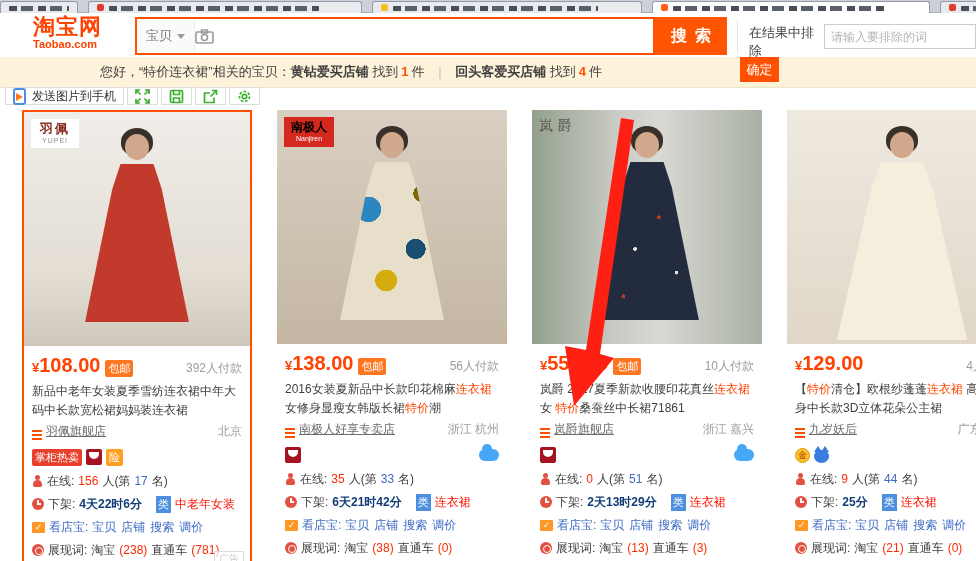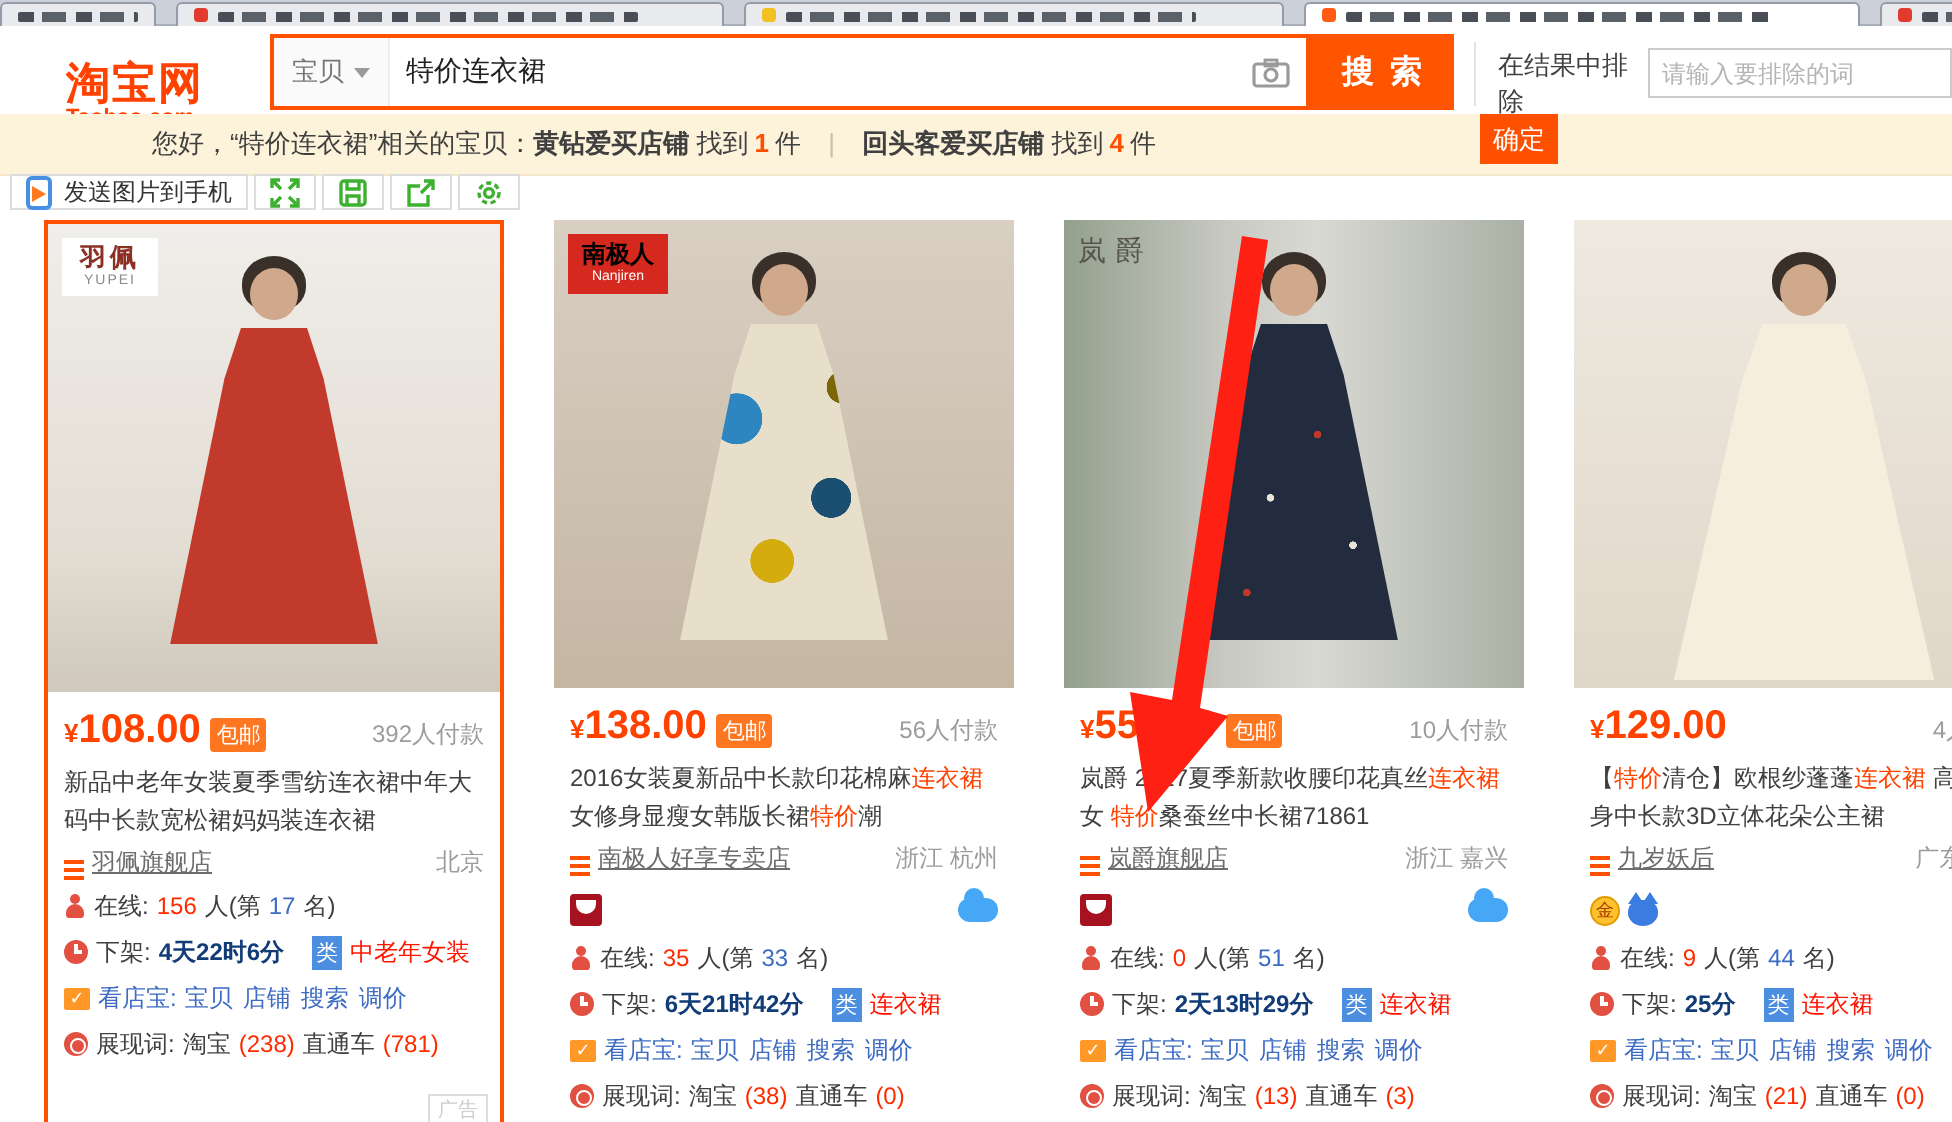--- a/index.html
+++ b/index.html
@@ -13,21 +13,21 @@
   .btab { position:absolute; top:1px; height:12px; background:#e8eaee;
     border:1px solid #959ca8; border-bottom:none; border-radius:3px 3px 0 0;
     display:flex; align-items:flex-end; padding:0 8px 2px 8px; gap:5px; }
   .btab.active { background:#fff; }
   .fav { width:7px; height:7px; border-radius:2px; flex:0 0 auto; }
   .smudge { height:5px; border-radius:1px; background:repeating-linear-gradient(90deg,#4a4f57 0 8px,rgba(0,0,0,0) 8px 12px,#5b6169 12px 24px,rgba(0,0,0,0) 24px 29px); }
 
   
   .header { position:absolute; left:0; top:13px; width:976px; height:44px; background:#fff; }
   .logo { position:absolute; left:33px; top:3px; color:#ff4200; cursor:pointer; }
-  .logo .l1 { font-size:22px; font-weight:bold; letter-spacing:1px; line-height:22px;margin-top:15px; }
+  .logo .l1 { font-size:22px; font-weight:bold; letter-spacing:1px; line-height:22px; }
   .logo .l2 { font-size:11px; font-weight:bold; line-height:12px; }
   .searchbox { position:absolute; left:135px; top:4px; width:520px; height:38px;
     border:2px solid #ff5000; display:flex; align-items:stretch; background:#fff; }
   .cat-dd { width:58px; background:#fafafa; border-right:1px solid #eee; color:#777;
     font-size:13px; display:flex; align-items:center; justify-content:center; gap:5px; cursor:pointer; }
   .cat-dd .chev { width:0; height:0; border-left:4px solid transparent; border-right:4px solid transparent; border-top:5px solid #9a9a9a; }
   .searchbox input { flex:1; border:none; outline:none; font-size:14px; color:#222; padding:0 8px;
     font-family:inherit; background:#fff; }
   .cam { align-self:center; margin-right:8px; cursor:pointer; }
   .search-btn { position:absolute; left:655px; top:4px; width:72px; height:38px; background:#ff5400;
@@ -38,21 +38,21 @@
   .exclude .lbl { font-size:13px; color:#404040; }
   .exclude input { width:152px; height:25px; border:1px solid #ccc; font-size:12px; padding:0 6px;
     color:#333; font-family:inherit; outline:none; }
   .exclude input::placeholder { color:#b5b5b5; }
   .confirm-btn { position:absolute; left:740px; top:57px; width:39px; height:25px; background:#ff5000;
     color:#fff; border:none; font-size:13px; cursor:pointer; z-index:6; font-family:inherit; }
 
   
   .notice { position:absolute; left:0; top:57px; width:976px; height:31px; background:#fdf3da;
     border-bottom:1px solid #f3e6c8; display:flex; align-items:center; font-size:13px; color:#404040; }
-  .notice .inner { padding-left:76px; white-space:nowrap; }
+  .notice .inner { padding-left:100px; white-space:nowrap; }
   .notice b { font-weight:bold; }
   .notice .num { color:#ff5000; font-weight:bold; padding:0 3px; }
   .notice .bar { color:#c9b econ; color:#c9bfa4; padding:0 10px; }
 
   
   .ptoolbar { position:absolute; left:5px; top:87px; display:flex; gap:3px; z-index:8; }
   .pbox { background:#fff; border:1px solid #ddd; height:18px; display:flex; align-items:center;
     padding:0 7px; gap:6px; cursor:pointer; }
   .pbox .txt { font-size:12px; color:#333; white-space:nowrap; }
   .phone-send { position:relative; width:13px; height:17px; border:2px solid #4a90e2; border-radius:3px; }
@@ -181,21 +181,20 @@
   <div class="header">
     <div class="logo">
       <div class="l1">淘宝网</div>
       <div class="l2">Taobao.com</div>
     </div>
     <div class="searchbox">
       <div class="cat-dd">
         <span>宝贝</span>
         <span class="chev"></span>
       </div>
-      <input type="text" value="特价连衣裙" style="">
       <svg class="cam" width="19" height="15" viewBox="0 0 19 15">
         <rect x="1" y="3" width="17" height="11" rx="1.5" fill="none" stroke="#9a9a9a" stroke-width="1.6"></rect>
         <rect x="6.5" y="1" width="6" height="3" fill="none" stroke="#9a9a9a" stroke-width="1.4"></rect>
         <circle cx="9.5" cy="8.5" r="3" fill="none" stroke="#9a9a9a" stroke-width="1.6"></circle>
       </svg>
     </div>
     <button class="search-btn">搜索</button>
     <div class="vdiv"></div>
     <div class="exclude">
       <span class="lbl">在结果中排除</span>
@@ -263,20 +262,25 @@
       <span class="price">108.00</span>
       <span class="ship">包邮</span>
       <span class="paid">392人付款</span>
     </div>
     <div class="title"><span>新品中老年女装夏季雪纺连衣裙中年大码中长款宽松裙妈妈装连衣裙</span></div>
     <div class="shop-row">
       <span class="shop-ic"></span>
       <span class="shop">羽佩旗舰店</span>
       <span class="loc">北京</span>
     </div>
+    <div class="badge-row">
+          <span class="hot-badge">掌柜热卖</span>
+          <span class="tmall-badge"></span>
+          <span class="ins-badge">险</span>
+        </div>
     <div class="stat">
       <span class="ic person-icon"></span>
       <span>在线:</span>
           <span class="r">156</span>
           <span>人(第</span>
           <span class="bl">17</span>
           <span>名)</span>
     </div>
     <div class="stat">
       <span class="ic clock-icon"></span>

